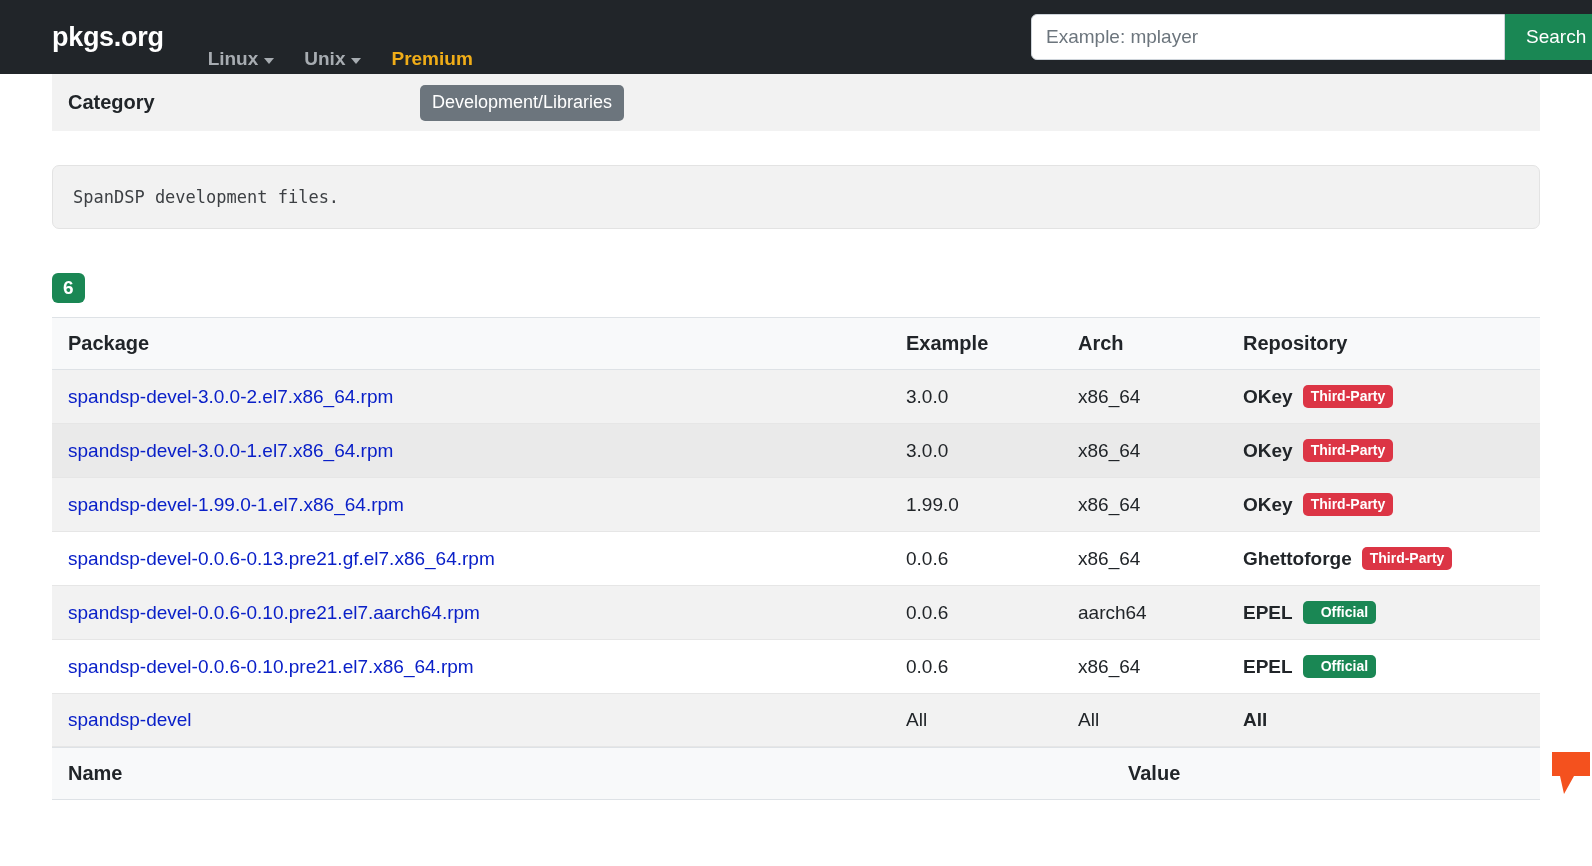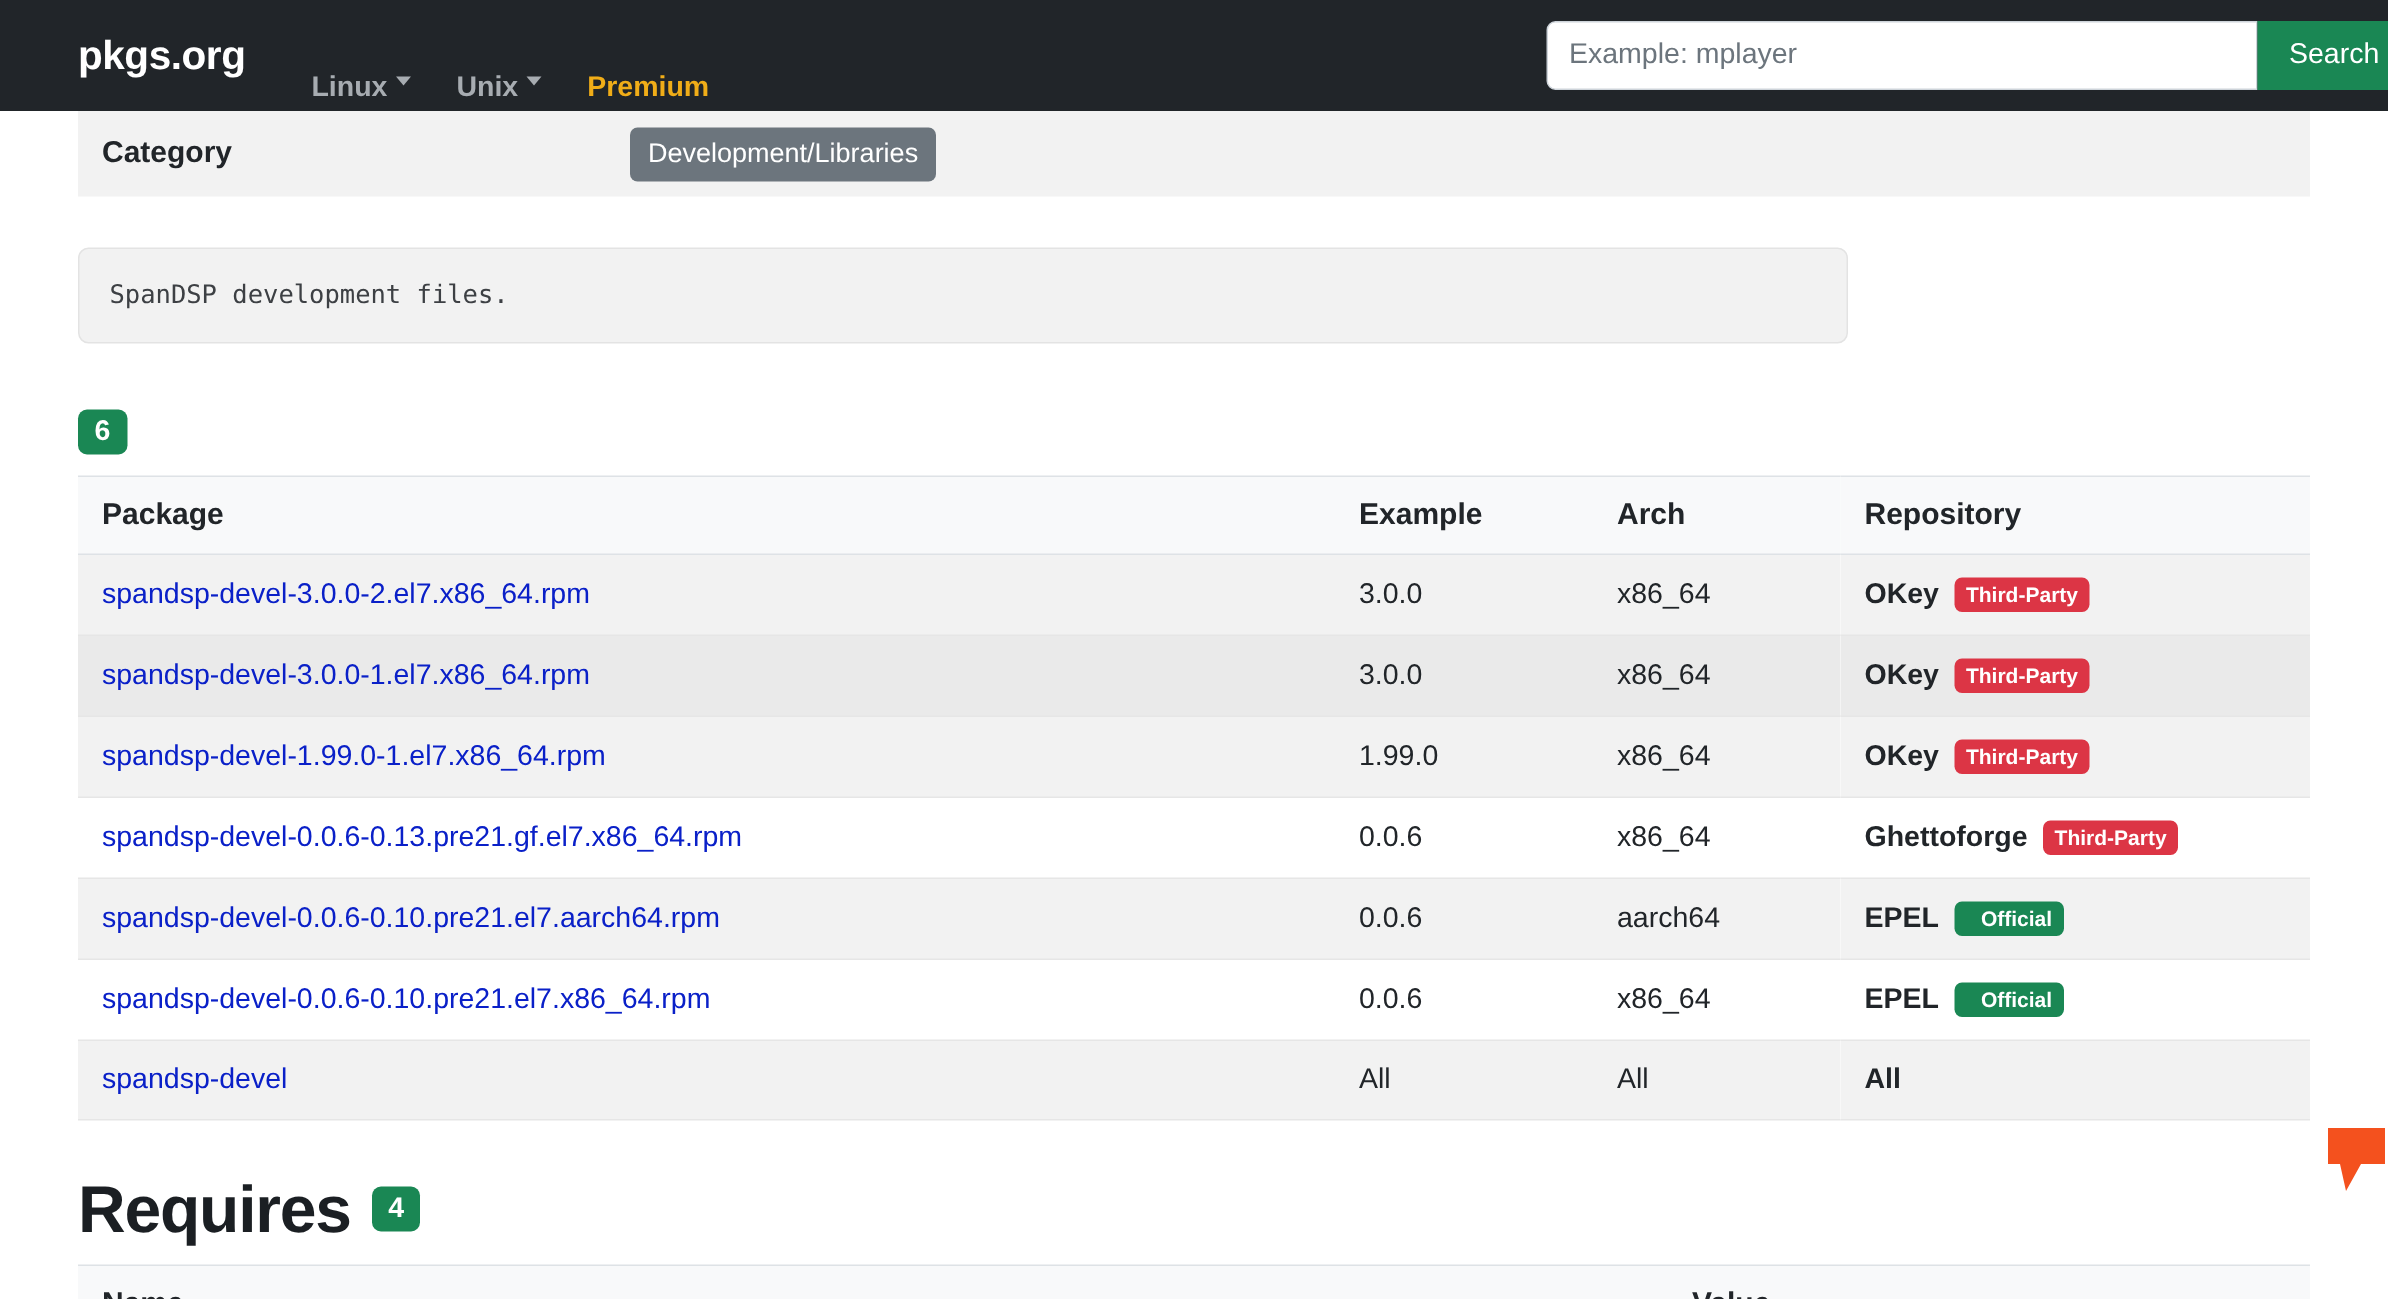--- a/index.html
+++ b/index.html
@@ -30,21 +30,21 @@
     margin-right: 44px;
     white-space: nowrap;
   }
   .nav-links { display: flex; align-items: center; gap: 30px; }
   .nav-link {
     font-size: 19px;
     font-weight: bold;
     color: #a7acb1;
     white-space: nowrap;
     display: flex;
-    align-items: flex-start;
+    align-items: center;
     gap: 6px;
     margin-top: 44px;
   }
   .nav-link.premium { color: #f0ad18; }
   .caret {
     width: 0; height: 0;
     border-left: 5px solid transparent;
     border-right: 5px solid transparent;
     border-top: 6px solid currentColor;
     display: inline-block;
@@ -111,21 +111,21 @@
     color: #ffffff;
     font-size: 18px;
     padding: 7px 12px 8px;
     border-radius: 5px;
     white-space: nowrap;
   }
 
   
   .desc-box {
     margin-top: 34px;
-    width: 1180px;
+    width: 1488px;
     min-height: 64px;
     background: #f2f2f2;
     border: 1px solid #e3e3e3;
     border-radius: 7px;
     display: flex;
     align-items: center;
     padding: 0 20px;
   }
   .desc-text {
     font-family: "DejaVu Sans Mono", "Liberation Mono", monospace;
@@ -358,24 +358,20 @@
           <td>All</td>
           <td>
             <div class="repo-cell">
               <span class="repo-name">All</span>
             </div>
           </td>
         </tr>
       </tbody>
   </table>
 
-  <div class="section-head">
-    <div class="section-title">Requires</div>
-    <div class="count-badge">4</div>
-  </div>
 
   <table class="pkg-table">
     <colgroup>
         <col class="col-name">
         <col class="col-value">
       </colgroup>
     <thead>
       <tr>
         <th>Name</th>
         <th>Value</th>

